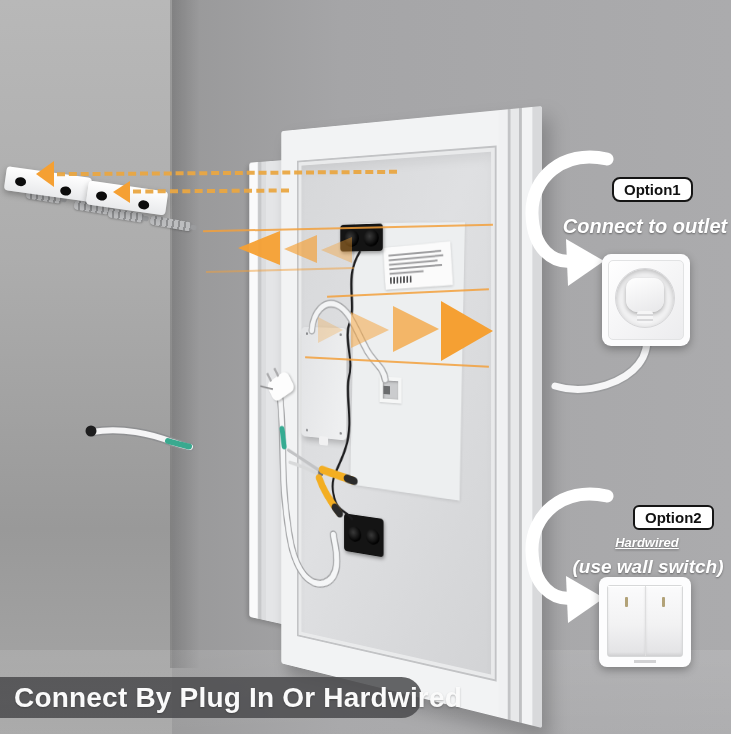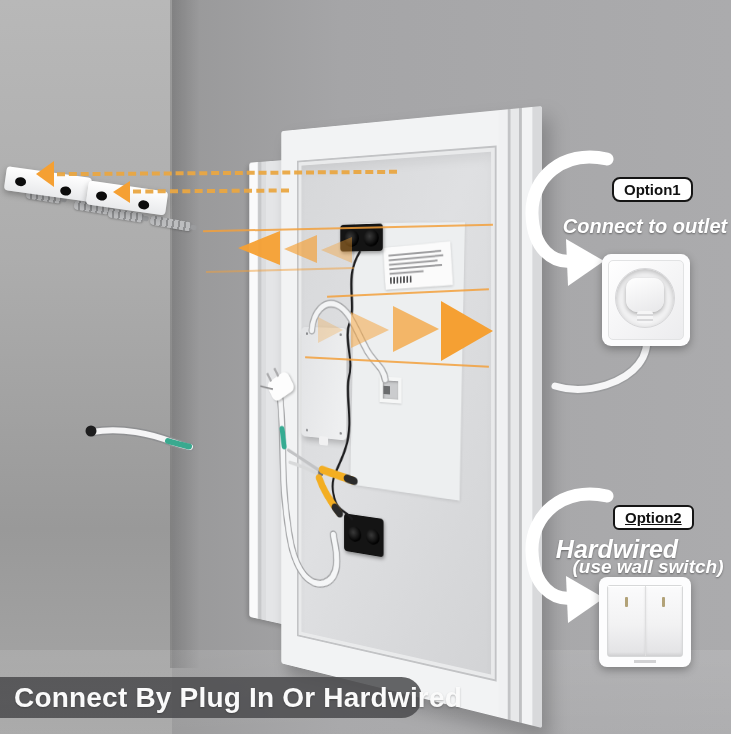--- a/index.html
+++ b/index.html
@@ -97,25 +97,25 @@
   .mr1{left:318px;top:317px;border-width:13px 0 13px 25px;opacity:.28;}
   .mr2{left:351px;top:312px;border-width:18px 0 18px 38px;opacity:.5;}
   .mr3{left:393px;top:306px;border-width:23px 0 23px 46px;opacity:.72;}
   .mr4{left:441px;top:301px;border-width:30px 0 30px 52px;opacity:1;}
 
   
   .overlay-svg{left:0;top:0;width:731px;height:734px;z-index:12;pointer-events:none;}
   .badge{background:#fff;border:2.5px solid #151515;border-radius:6px;color:#111;
     font-weight:700;font-size:15px;padding:2px 10px;z-index:14;white-space:nowrap;}
   .badge1{left:612px;top:177px;border-radius:8px;}
-  .badge2{left:613px;top:505px;text-decoration:underline;}
+  .badge2{left:633px;top:505px;}
   .opt-desc{color:#fff;font-weight:700;font-style:italic;text-align:center;z-index:14;
     text-shadow:0 1px 2px rgba(0,0,0,.4);white-space:nowrap;}
   .desc1{left:556px;top:215px;width:178px;font-size:20px;}
-  .desc2a{left:540px;top:535px;width:154px;font-size:25px;}
+  .desc2a{left:570px;top:535px;width:154px;font-size:13px;text-decoration:underline;}
   .desc2b{left:563px;top:556px;width:170px;font-size:19px;}
 
   .outlet{left:602px;top:254px;width:88px;height:92px;background:#fcfcfd;border-radius:9px;
     box-shadow:0 3px 8px rgba(0,0,0,.3);z-index:13;}
   .outlet-plate{left:6px;top:6px;right:6px;bottom:6px;border:1px solid #e2e3e4;border-radius:5px;
     background:linear-gradient(135deg,#ffffff,#ececee);}
   .outlet-circle{left:13px;top:14px;width:60px;height:60px;border-radius:50%;background:#f1f1f2;
     border:1px solid #d6d6d8;box-shadow:inset 0 2px 5px rgba(0,0,0,.22);}
   .plug-body{left:24px;top:24px;width:38px;height:34px;border-radius:10px 10px 12px 12px;
     background:linear-gradient(160deg,#ffffff,#e7e7e9);box-shadow:0 2px 4px rgba(0,0,0,.28);}

